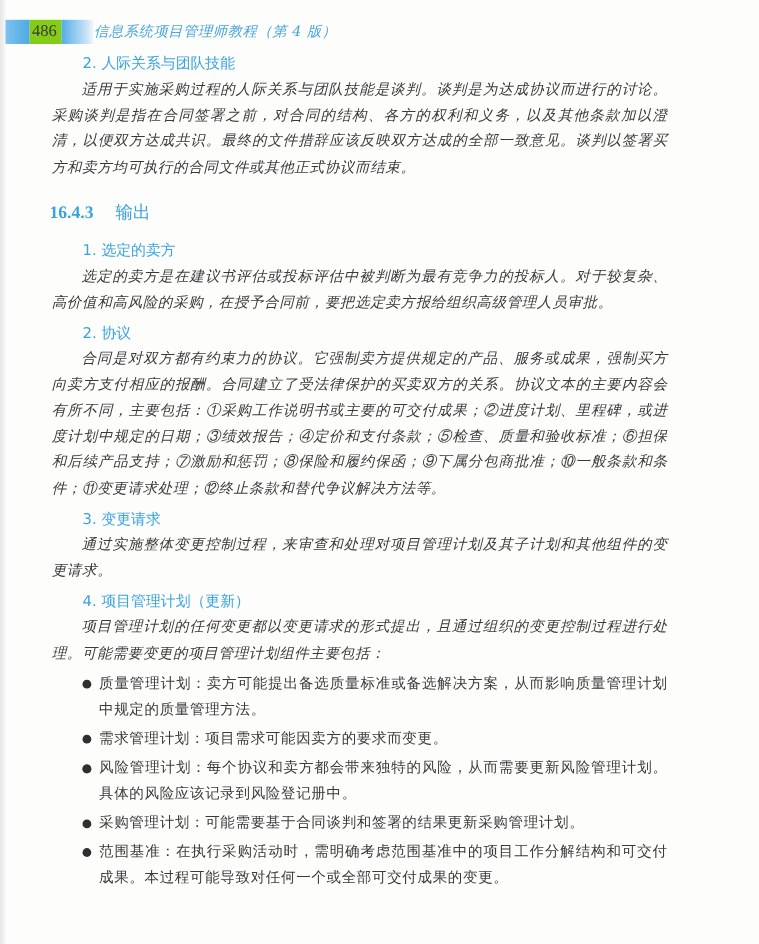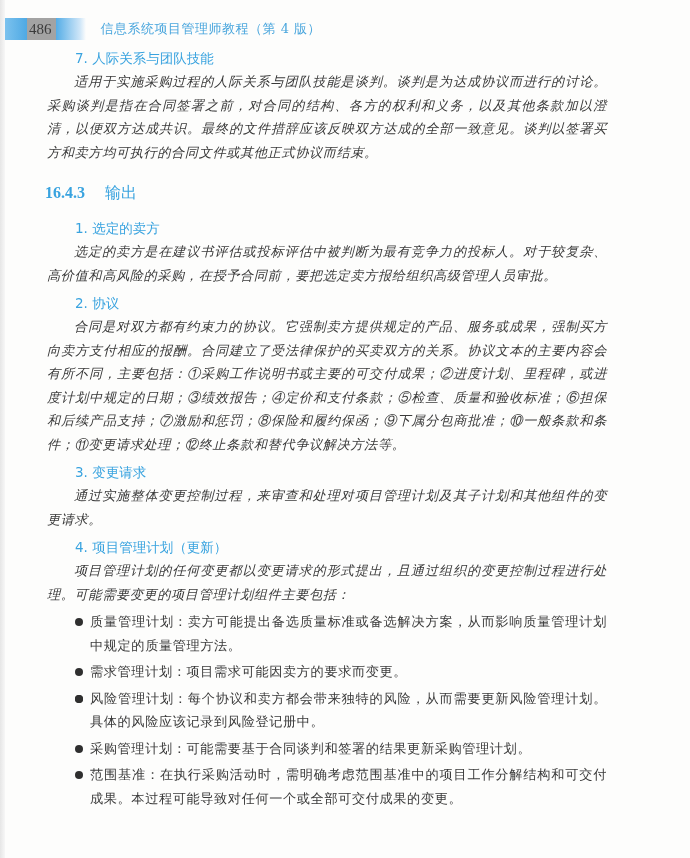--- a/index.html
+++ b/index.html
@@ -17,28 +17,28 @@
     .header {
       position: absolute; left: 0; top: 18px; height: 22px; width: 690px;
       display: flex; align-items: center;
     }
     .hdr-block1 {
       width: 22px; height: 22px; margin-left: 5px;
       background: linear-gradient(to right, #7cc2ee, #4ea9e4);
     }
     .page-num {
       font-family: "Liberation Serif", serif; font-size: 15px; color: #3b3b3b;
-      padding: 0 4px 0 2px; line-height: 22px; background: #a3a3a3;
+      padding: 0 4px 0 2px; line-height: 22px; background: #84cc16;
     }
     .hdr-block2 {
       width: 30px; height: 22px;
       background: linear-gradient(to right, #55ade6, #cfe6f8 80%, #fdfdfc);
     }
     .book-title {
-      margin-left: 15px; font-size: 13px; color: #4aa6dd; letter-spacing: 0.5px;
+      font-size: 13px; color: #4aa6dd; letter-spacing: 0.5px; font-style: italic;
     }
     .content {
       position: absolute; left: 47px; top: 46px; width: 560px;
     }
     .sub-h {
       color: #39a3df; font-family: "DejaVu Sans", "Liberation Sans", sans-serif;
       font-size: 13.5px; margin: 0 0 0 28px; height: 24px; line-height: 24px;
     }
     .para {
       font-size: 13.2px; line-height: 23.5px; margin: 0 0 4px 0;
@@ -69,21 +69,21 @@
 
 <div class="header">
   <div class="hdr-block1"></div>
   <span class="page-num">486</span>
   <div class="hdr-block2"></div>
   <span class="book-title">信息系统项目管理师教程（第 4 版）</span>
 </div>
 
 <div class="content">
 
-  <div class="sub-h">7. 人际关系与团队技能</div>
+  <div class="sub-h">2. 人际关系与团队技能</div>
   <p class="para">适用于实施采购过程的人际关系与团队技能是谈判。谈判是为达成协议而进行的讨论。采购谈判是指在合同签署之前，对合同的结构、各方的权利和义务，以及其他条款加以澄清，以便双方达成共识。最终的文件措辞应该反映双方达成的全部一致意见。谈判以签署买方和卖方均可执行的合同文件或其他正式协议而结束。</p>
 
   <div class="sec-h">
     <span class="num">16.4.3</span><span class="title">输出</span>
   </div>
 
   <div class="sub-h">1. 选定的卖方</div>
   <p class="para">选定的卖方是在建议书评估或投标评估中被判断为最有竞争力的投标人。对于较复杂、高价值和高风险的采购，在授予合同前，要把选定卖方报给组织高级管理人员审批。</p>
 
   <div class="sub-h">2. 协议</div>

